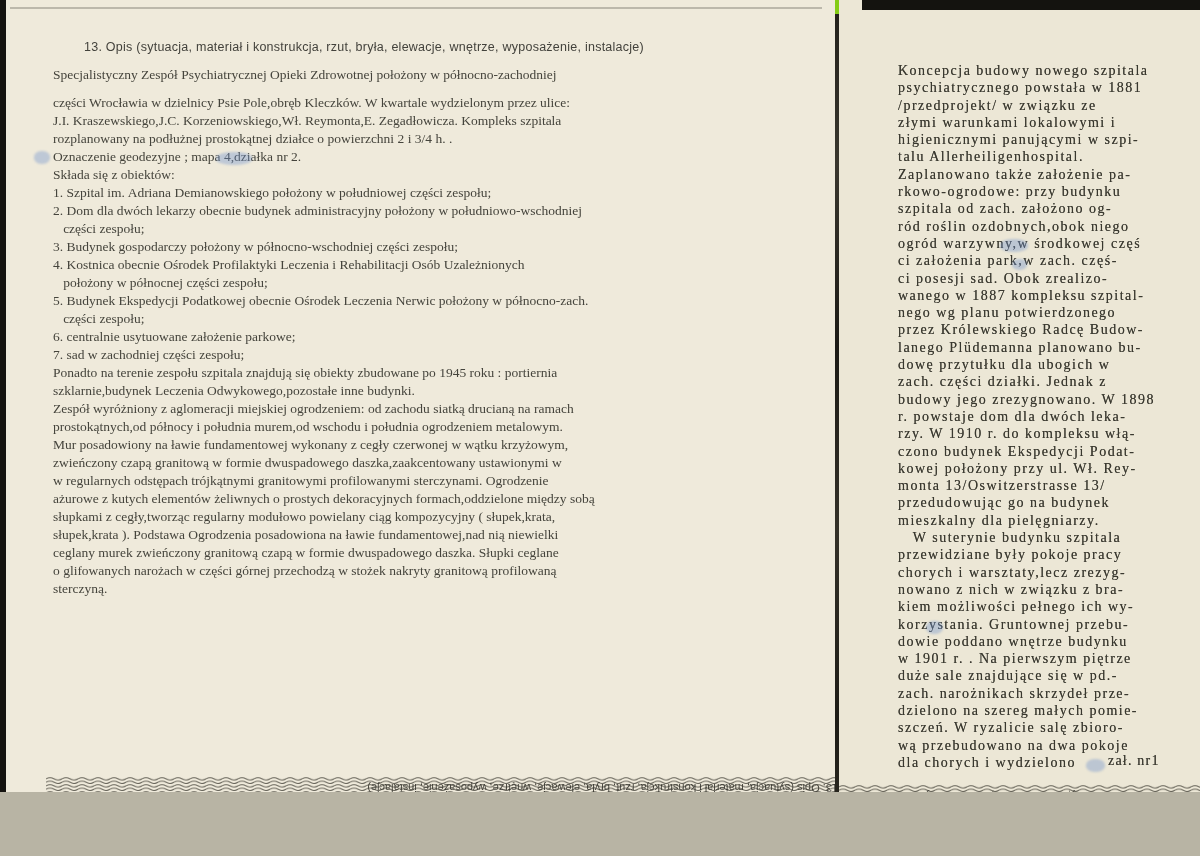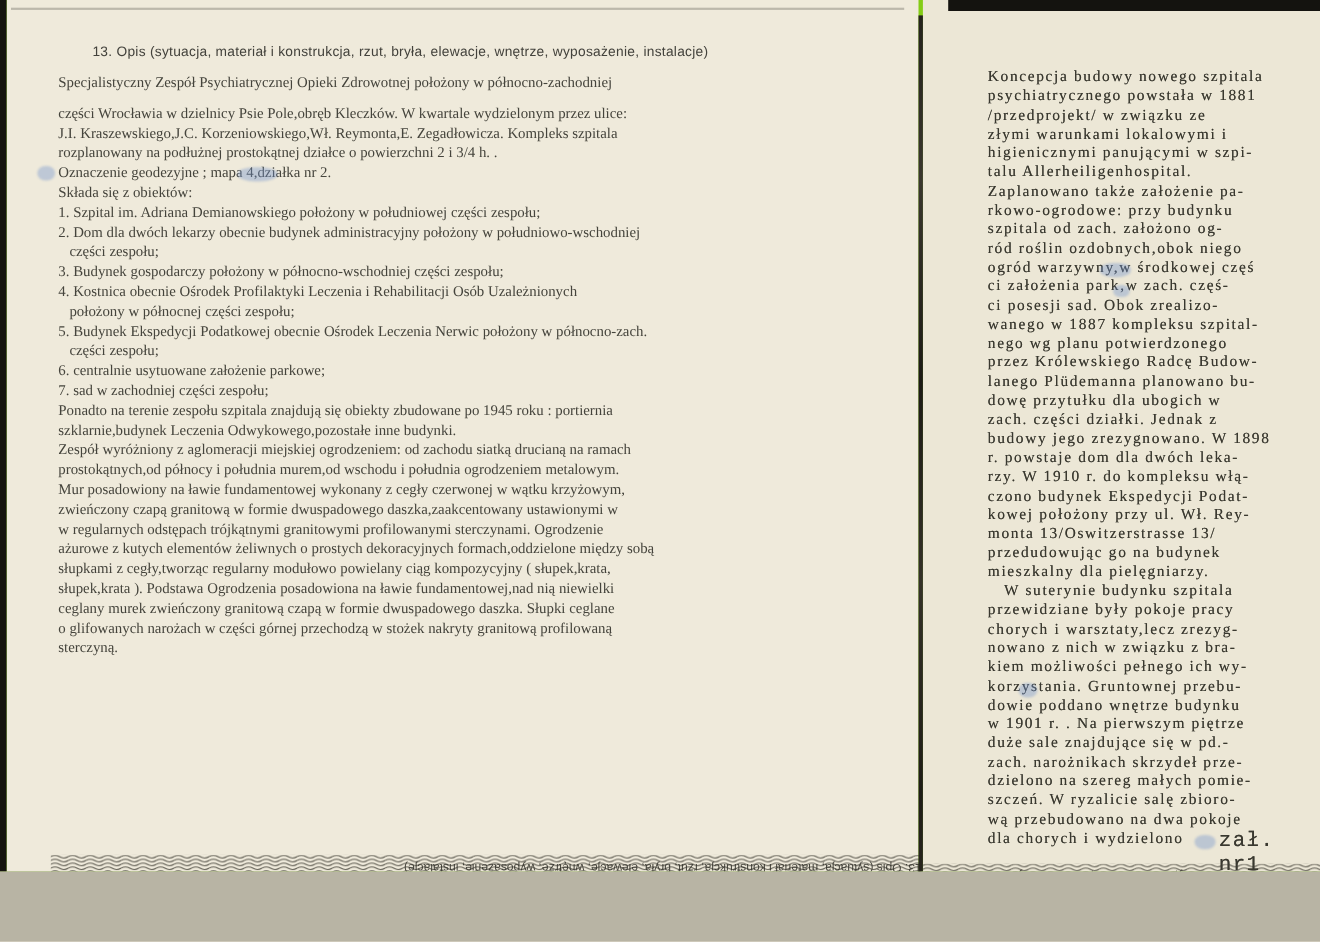--- a/index.html
+++ b/index.html
@@ -24,22 +24,22 @@
   .form-header{position:absolute;color:#43423c;font-size:12.5px;letter-spacing:.25px;white-space:nowrap;}
   .fh-left{left:78px;top:40px;}
 
   
   .typed{position:absolute;white-space:pre;color:#45443c;
     font-family:Liberation Serif, serif;}
   .typed-left{left:47px;top:66px;font-size:13.5px;line-height:18px;}
   .typed-left .line:first-child{margin-bottom:10px;}
   .typed-right{left:898px;top:62px;font-size:14px;line-height:17.3px;letter-spacing:1.5px;
     color:#39382f;text-shadow:0 0 .5px rgba(50,48,40,.7);}
-  .attachment-note{position:absolute;left:1108px;top:753px;font-family:Liberation Mono, monospace;
-    font-size:19px;letter-spacing:1.2px;color:#39382f;text-shadow:0 0 .5px rgba(50,48,40,.7);}
+  .attachment-note{position:absolute;left:1108px;top:753px;font-family:Liberation Serif, serif;
+    font-size:14px;letter-spacing:1.2px;color:#39382f;text-shadow:0 0 .5px rgba(50,48,40,.7);}
 
   
   .wave-band{position:absolute;}
   .wave-left{left:46px;top:777px;width:792px;height:25px;}
   .wave-right{left:839px;top:785px;width:361px;height:25px;}
   .wave-band svg{position:absolute;left:0;top:0;}
   .flipped{position:absolute;left:0;top:5px;width:100%;transform:rotate(180deg);
     color:#33322b;font-size:11px;white-space:nowrap;opacity:.88;}
   .flipped-left{text-align:left;padding-left:6px;}
   .flipped-right{text-align:center;font-size:10.5px;}

